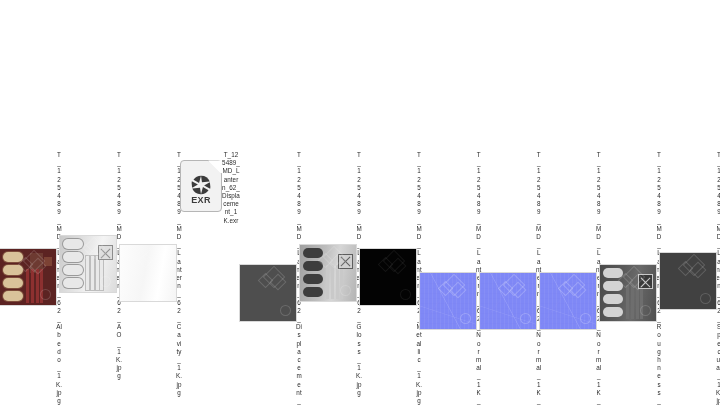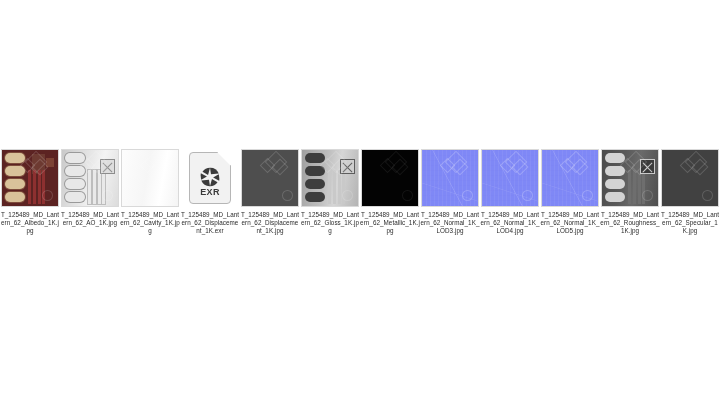--- a/index.html
+++ b/index.html
@@ -7,21 +7,21 @@
     width:720px;height:405px;background:#ffffff;
     font-family:"Liberation Sans", sans-serif;
     overflow:hidden;
   }
   #file-grid{
     position:absolute;left:0;top:148px;width:720px;
     display:flex;flex-direction:row;align-items:flex-start;
   }
   .file-item{
     width:60px;flex:0 0 60px;
-    display:flex;flex-direction:column;align-items:center;
+    display:flex;flex-direction:row;align-items:center;
     cursor:default;
   }
   .thumb-wrap{
     width:60px;height:60px;
     display:flex;align-items:center;justify-content:center;
     position:relative;
   }
   .thumb{
     width:56px;height:56px;position:relative;overflow:hidden;
     box-shadow:0 0 0 1px #d9d9d9;

